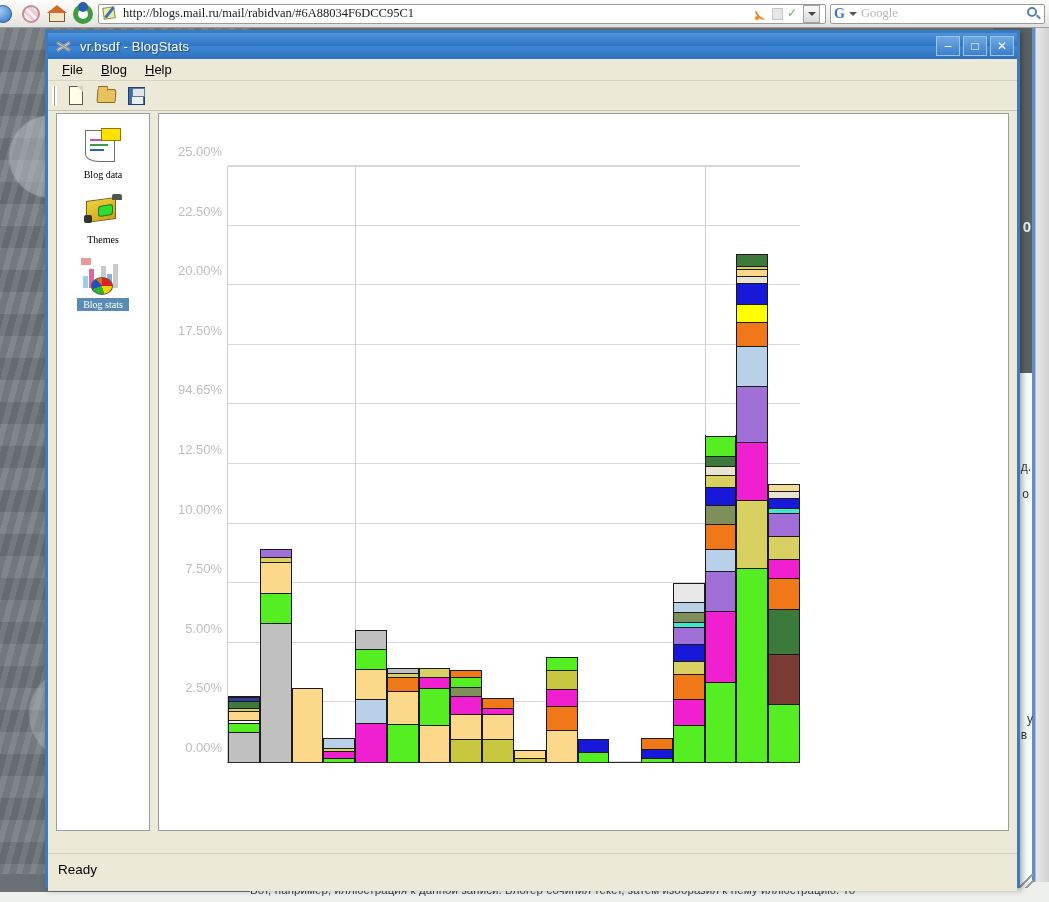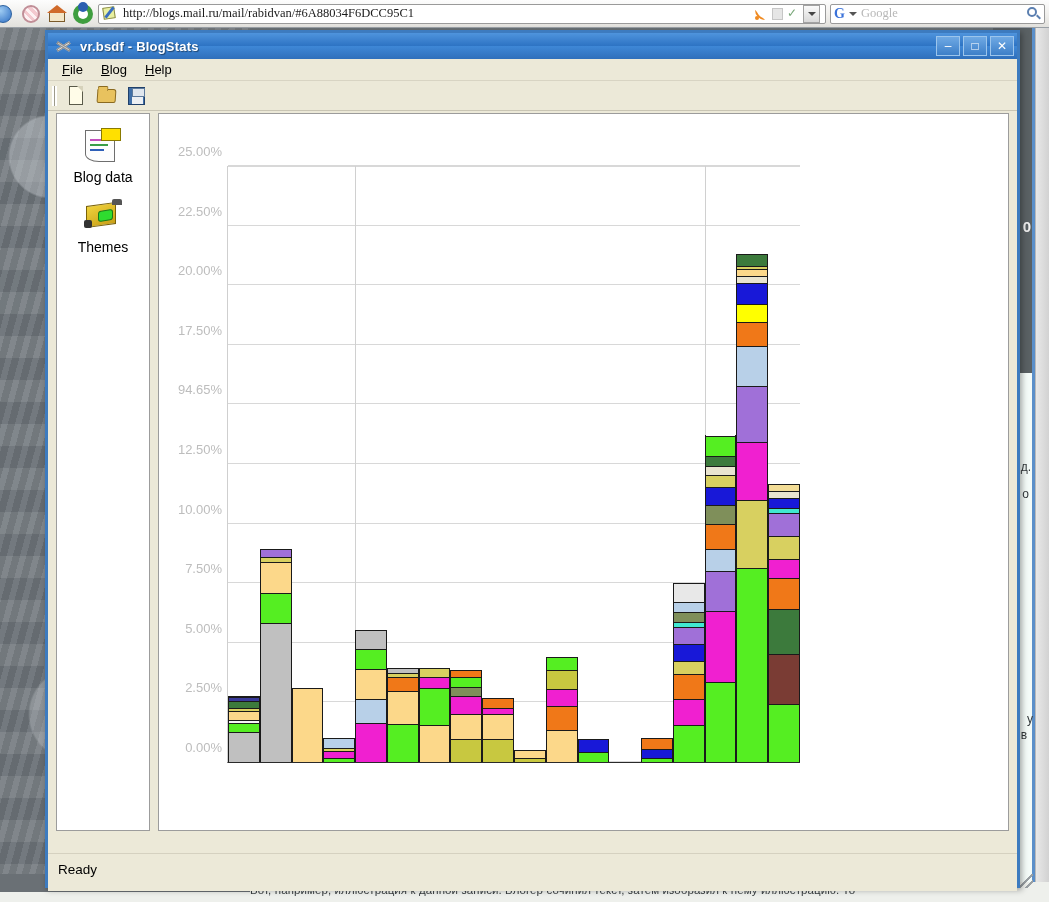--- a/index.html
+++ b/index.html
@@ -123,21 +123,21 @@
     position:absolute; left:45px; top:30px; width:975px; height:858px;
     border:3px solid #3d7bbf;
     background:#ece9d8;
     box-shadow:2px 2px 6px rgba(0,0,0,.35);
   }
   #titlebar{
     height:26px; background:linear-gradient(180deg,#4f94dd 0%, #2e74c4 48%, #3e87d6 52%, #2f6fbb 100%);
     display:flex; align-items:center; padding:0 3px 0 6px; gap:8px;
   }
   #title-text{
-    color:#fff; font-size:13px; font-weight:bold; letter-spacing:.2px;
+    color:#fff; font-size:13px; font-weight:normal; letter-spacing:.2px;
     text-shadow:1px 1px 1px rgba(0,0,0,.45);
   }
   #title-buttons{ margin-left:auto; display:flex; gap:3px; }
   .tbtn{
     width:24px; height:20px; border:1px solid #9cc5ec;
     background:linear-gradient(180deg,#6fa9e4,#3d7fc8);
     display:flex; align-items:center; justify-content:center;
     color:#fff; font-size:12px; font-family:"Liberation Sans",sans-serif;
   }
   #btn-close{ background:linear-gradient(180deg,#6fa9e4,#3d7fc8); }
@@ -207,21 +207,21 @@
   #sidebar{
     position:absolute; left:8px; top:2px; width:94px; height:718px;
     background:#fff; border:1px solid #9c9c9c;
     padding-top:8px;
   }
   .side-item{
     display:flex; flex-direction:column; align-items:center; gap:2px;
     padding:4px 0 6px;
   }
   .side-label{
-    font-size:14px; color:#000; padding:1px 6px;
+    font-size:10px; color:#000; padding:1px 6px;font-family:Liberation Serif, serif;
   }
   .side-item.selected .side-label{
     background:#5a8bb5; color:#fff;
   }
   .side-icon{ width:48px; height:40px; position:relative; }
 
   
   .ic-blogdata .pad{
     position:absolute; left:6px; top:4px; width:30px; height:32px;
     background:#fdfdfd; border:1px solid #6e6e6e;
@@ -448,20 +448,33 @@
         <div class="side-label">Blog data</div>
       </div>
       <div class="side-item">
         <div class="side-icon ic-themes">
           <div class="box"></div>
             <div class="grn"></div>
             <div class="dot"></div>
             <div class="cap"></div>
         </div>
         <div class="side-label">Themes</div>
+      </div>
+      <div class="side-item selected">
+        <div class="side-icon ic-stats">
+          <div class="sq"></div>
+          <div class="b b1"></div>
+            <div class="b b2"></div>
+            <div class="b b3"></div>
+          <div class="b b4"></div>
+            <div class="b b5"></div>
+            <div class="b b6"></div>
+          <div class="pie"></div>
+        </div>
+        <div class="side-label">Blog stats</div>
       </div>
     </div>
 
     <div id="chart-panel">
       <div id="chart-inner">
         <div id="plot">
           <div id="plot-top-border"></div>
           <div id="grid-layer">
               <div class="gridline" style="bottom: 0%;"></div>
               <div class="ytick" style="bottom: 0%; text-align: right;">0.00%</div>

